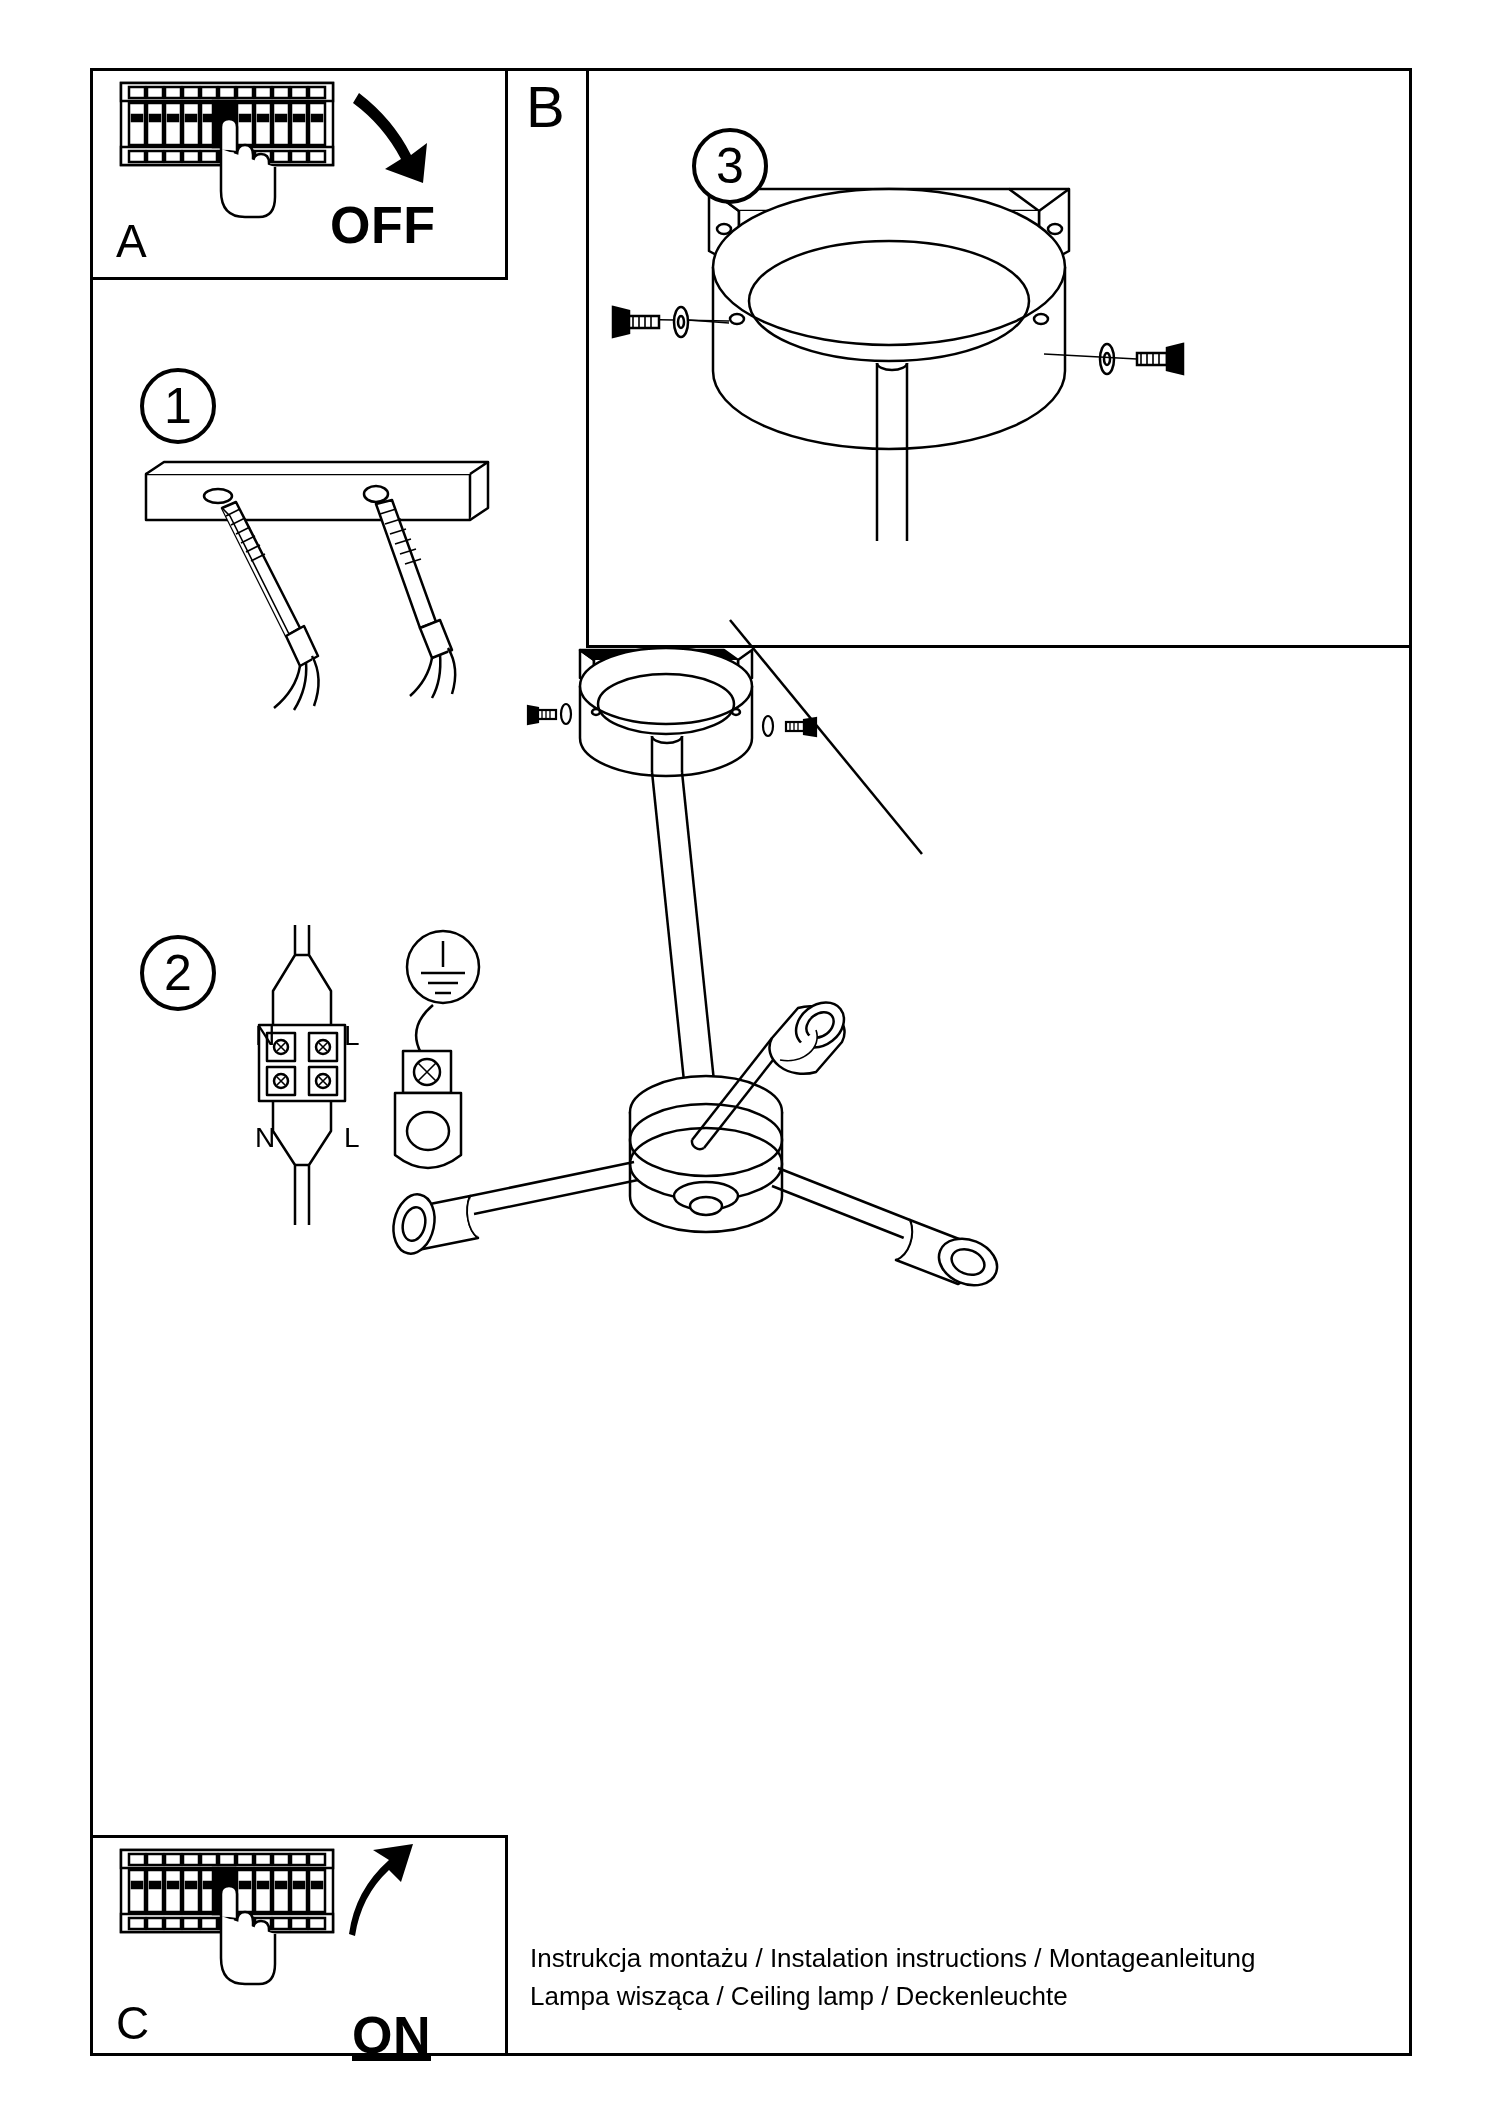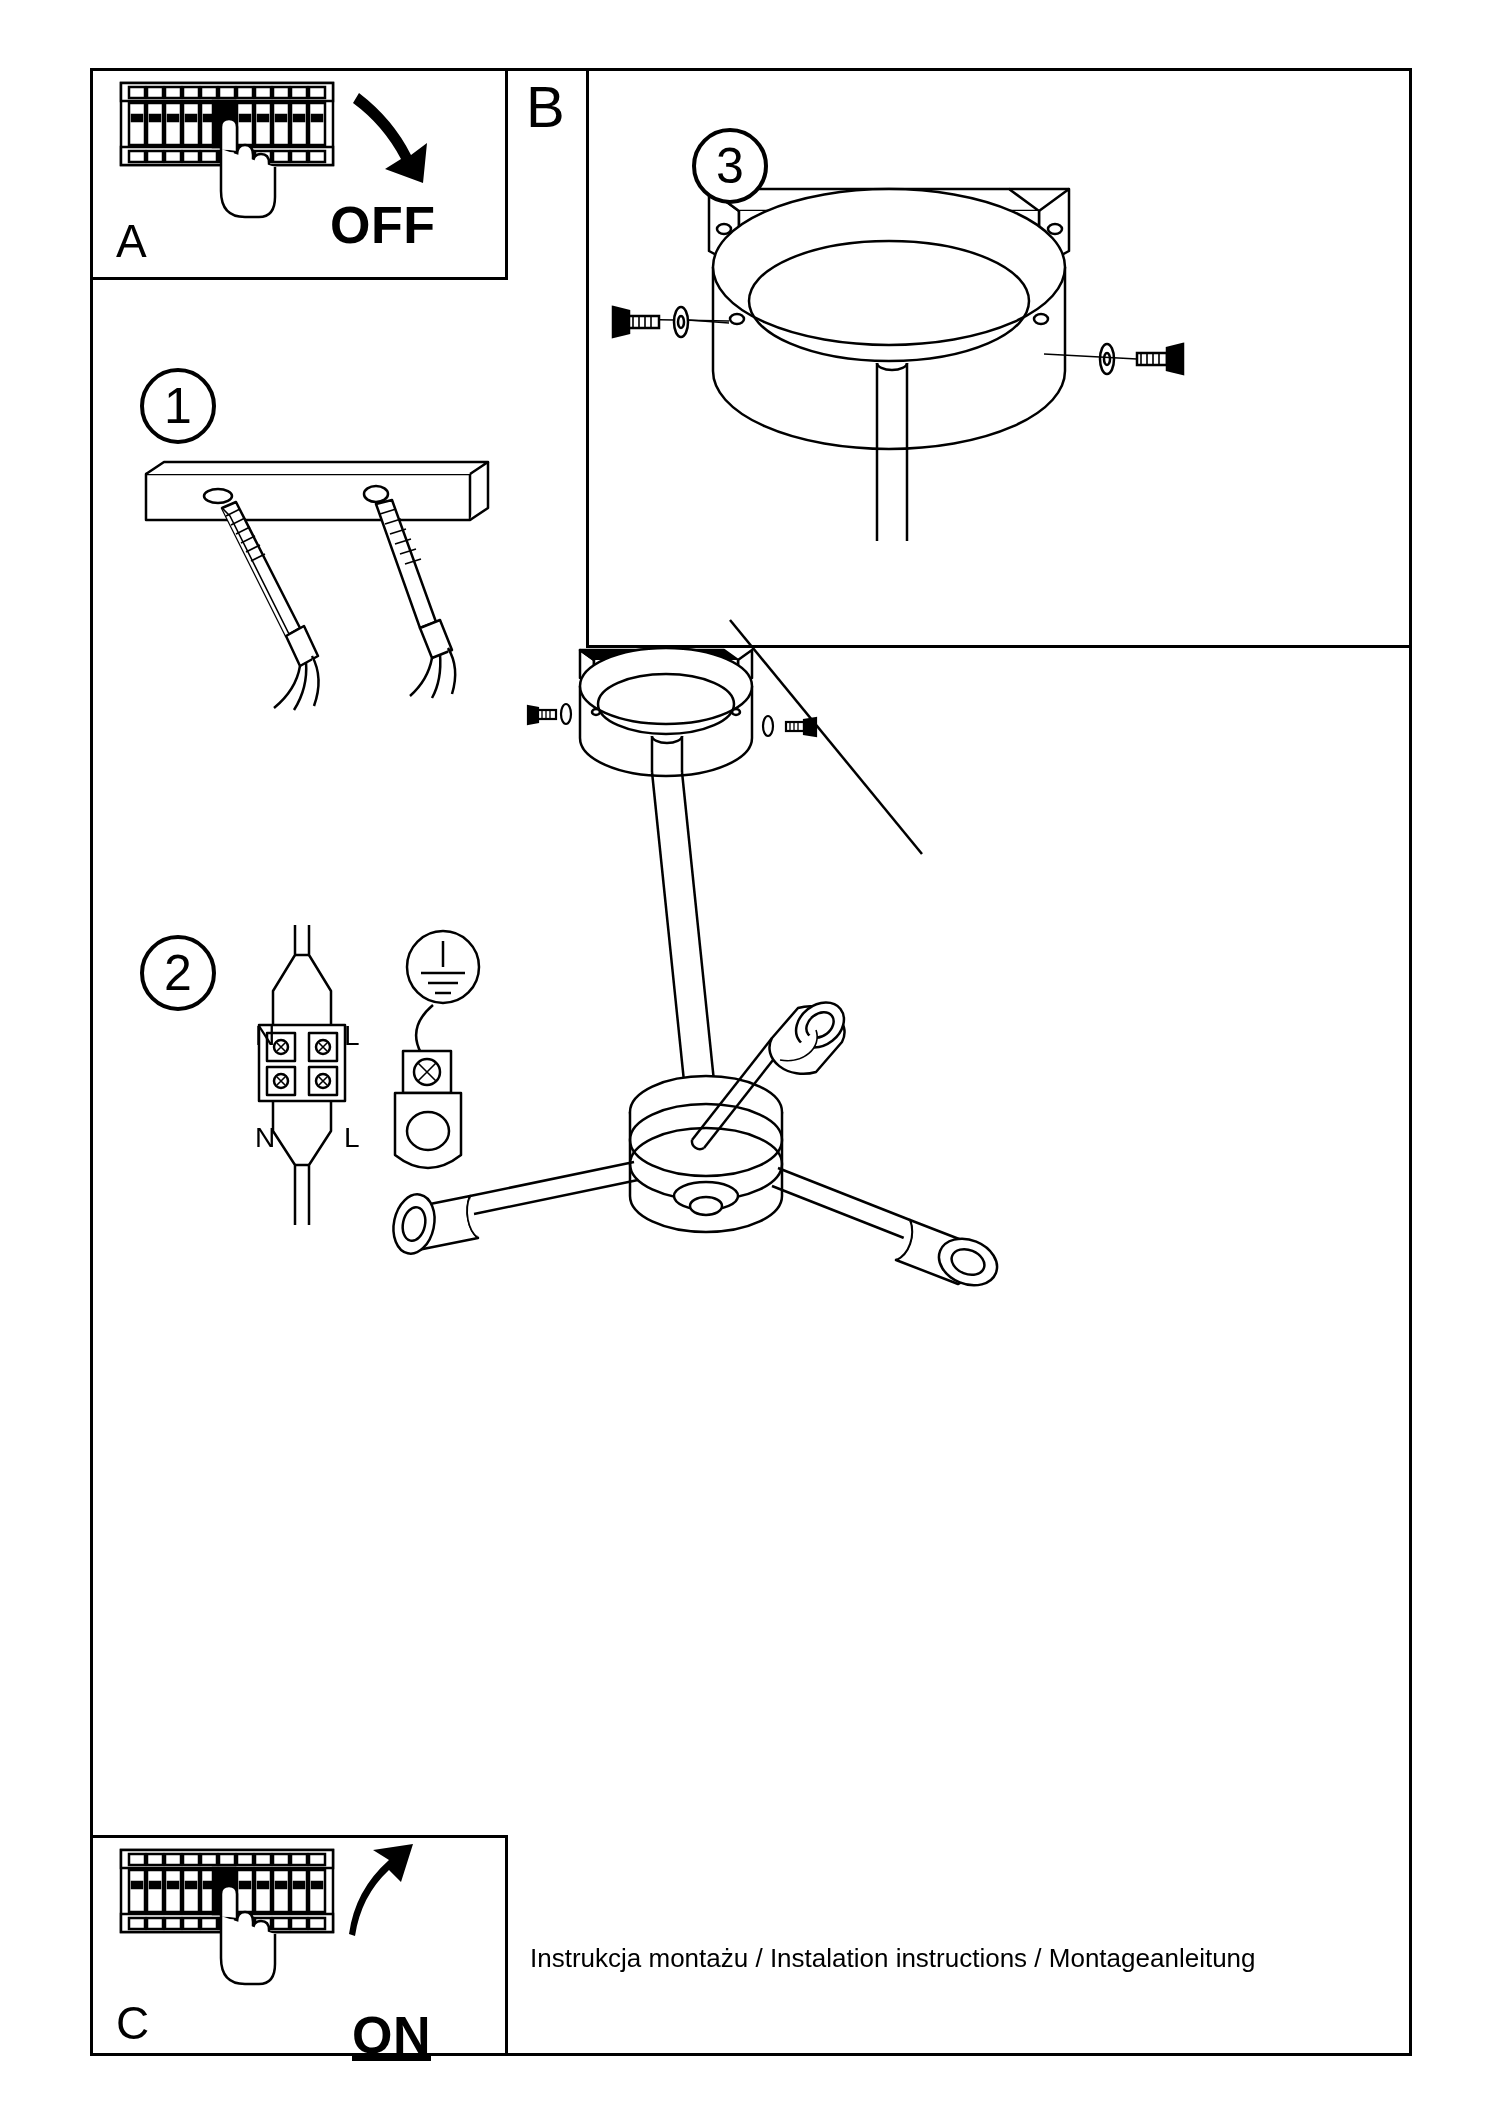--- a/index.html
+++ b/index.html
@@ -504,15 +504,16 @@
       <g fill="#000">
         <path d="M256 96 q6 -44 40 -74 l-16 -10 l40 -6 l-12 38 l-12 -12 q-28 26 -34 66 z"></path>
       </g>
     </svg>
   </div>
   <div class="abs panel-letter letter-c">C</div>
   <div class="abs offon-text on-text">ON</div>
 
   <div class="abs footer">
     <div>Instrukcja montażu / Instalation instructions / Montageanleitung</div>
+    <div>Lampa wisząca / Ceiling lamp / Deckenleuchte</div>
   </div>
 
 </div>
 
 </body></html>

